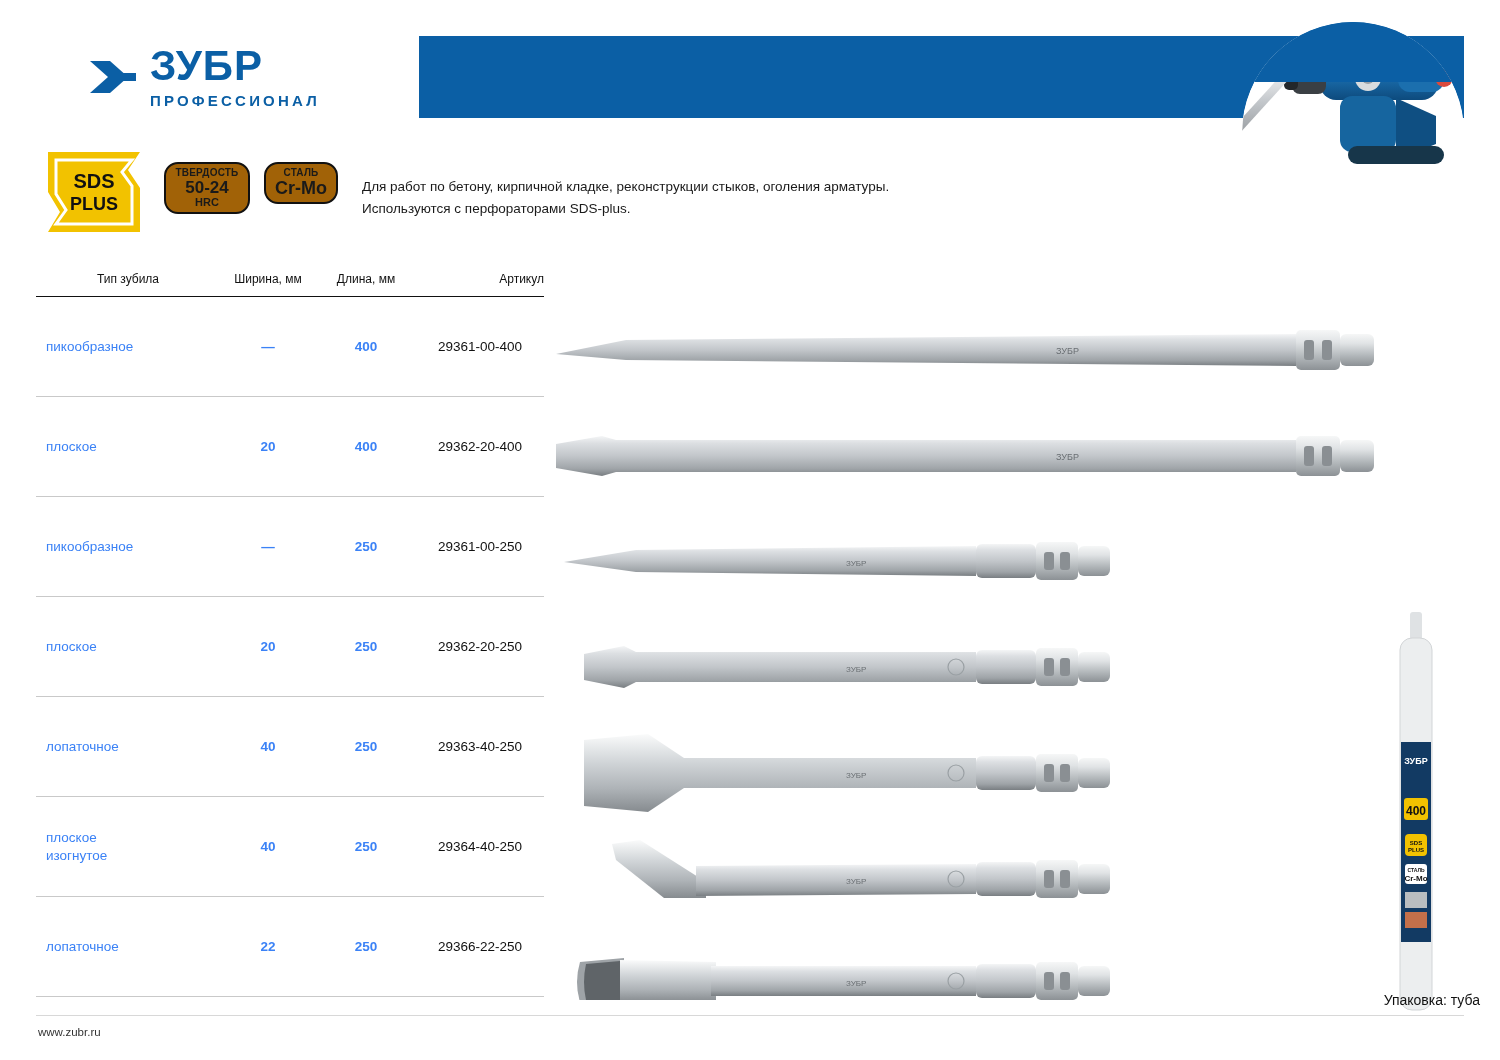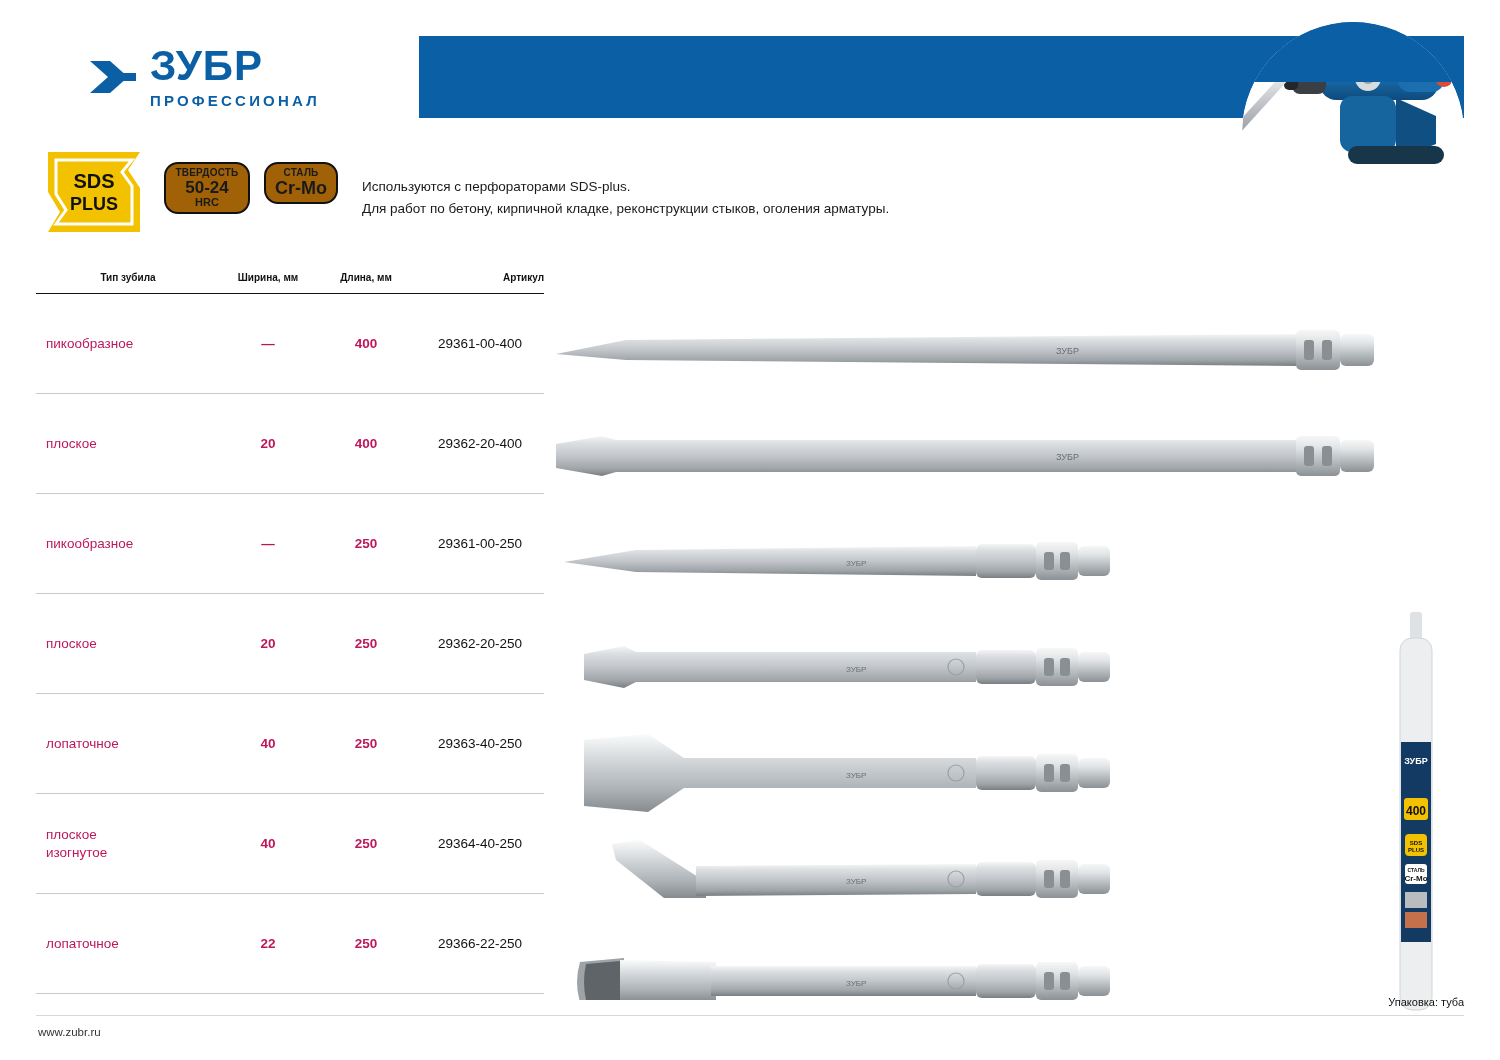--- a/index.html
+++ b/index.html
@@ -120,41 +120,41 @@
     position: absolute;
     left: 36px; top: 272px;
     width: 508px;
   }
   .table-head {
     display: flex;
     padding-bottom: 10px;
     border-bottom: 1.5px solid #111;
   }
   .th {
-    font-size: 10px;
-    font-weight: bold;
+    font-size: 12px;
+    font-weight: normal;
     text-align: center;
     color: #111;
   }
   .c-type { width: 184px; }
   .c-width { width: 96px; }
   .c-len   { width: 100px; }
   .c-art   { width: 128px; text-align: right; }
 
   .trow {
     display: flex;
     align-items: center;
     height: 100px;
     border-bottom: 1px solid #c9c9c9;
   }
   .trow:last-child { border-bottom: 1px solid #c9c9c9; }
   .td {
     font-size: 13.5px;
     text-align: center;
-    color: #be185d;
+    color: #3b82f6;
   }
   .td.type {
     text-align: left;
     padding-left: 10px;
     line-height: 1.3;
   }
   .td.bold { font-weight: bold; }
   .td.art { color: #111; }
 
   
@@ -165,22 +165,22 @@
   }
 
   
   .tube {
     position: absolute;
     right: 64px; top: 612px;
     width: 40px; height: 400px;
   }
   .pack-label {
     position: absolute;
-    right: 36px; bottom: 52px;
-    font-size: 11px;
+    right: 20px; bottom: 52px;
+    font-size: 14px;
     color: #111;
   }
 
   .site {
     position: absolute;
     left: 38px; bottom: 22px;
     font-size: 11.5px;
     color: #333;
   }
   .frame-line {
@@ -265,22 +265,22 @@
     <div class="badge-main">50-24</div>
     <div class="badge-sub">HRC</div>
   </div>
 
   <div class="badge-steel">
     <div class="badge-cap">СТАЛЬ</div>
     <div class="badge-main">Cr-Mo</div>
   </div>
 
   <div class="intro-text">
+    <div>Для работ по бетону, кирпичной кладке, реконструкции стыков, оголения арматуры.</div>
     <div>Используются с перфораторами SDS-plus.</div>
-    <div>Для работ по бетону, кирпичной кладке, реконструкции стыков, оголения арматуры.</div>
   </div>
 </div>
 
 <div class="table">
   <div class="table-head">
     <div class="th c-type">Тип зубила</div>
     <div class="th c-width">Ширина, мм</div>
     <div class="th c-len">Длина, мм</div>
     <div class="th c-art">Артикул</div>
   </div>

